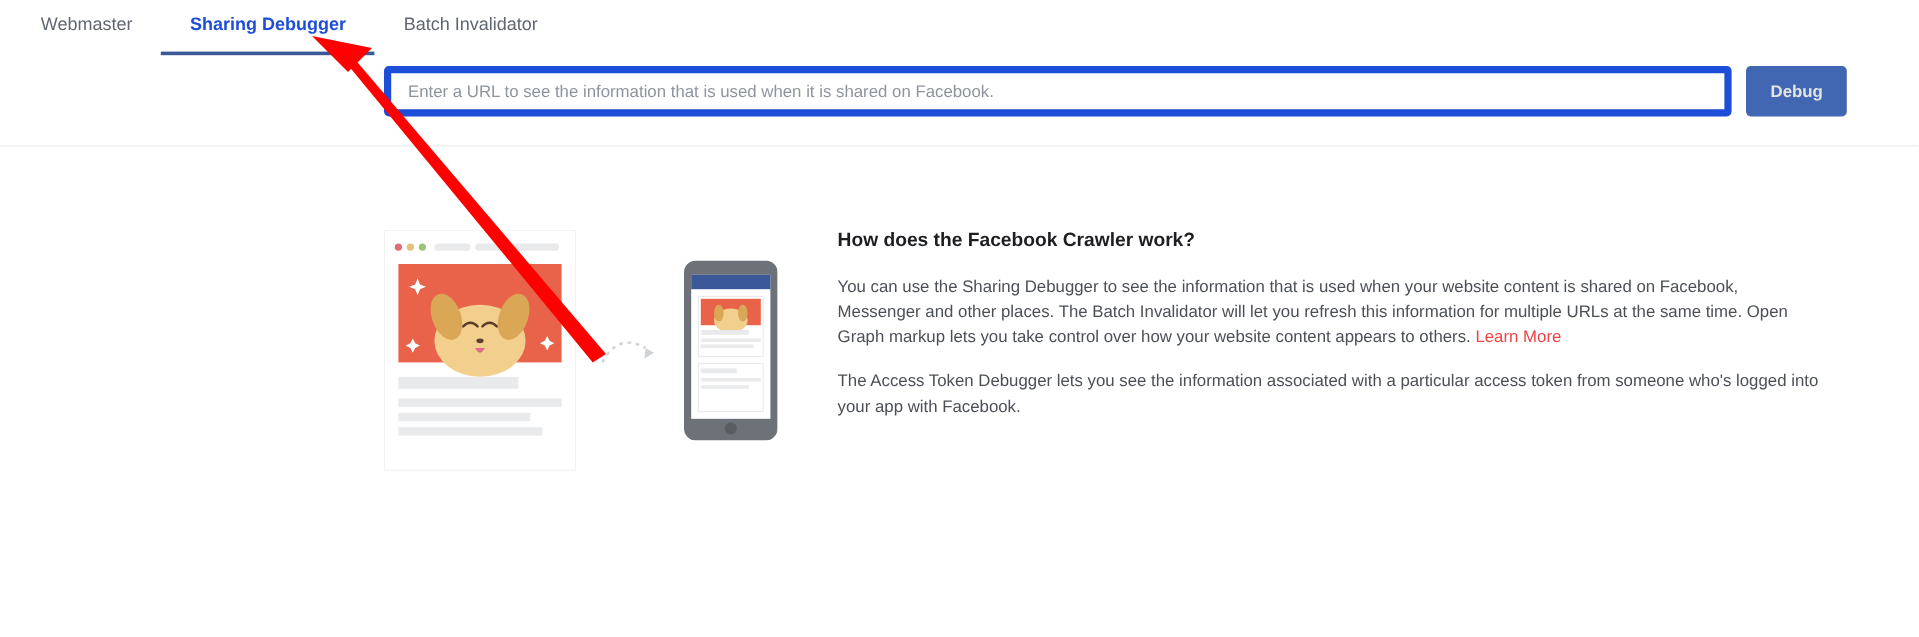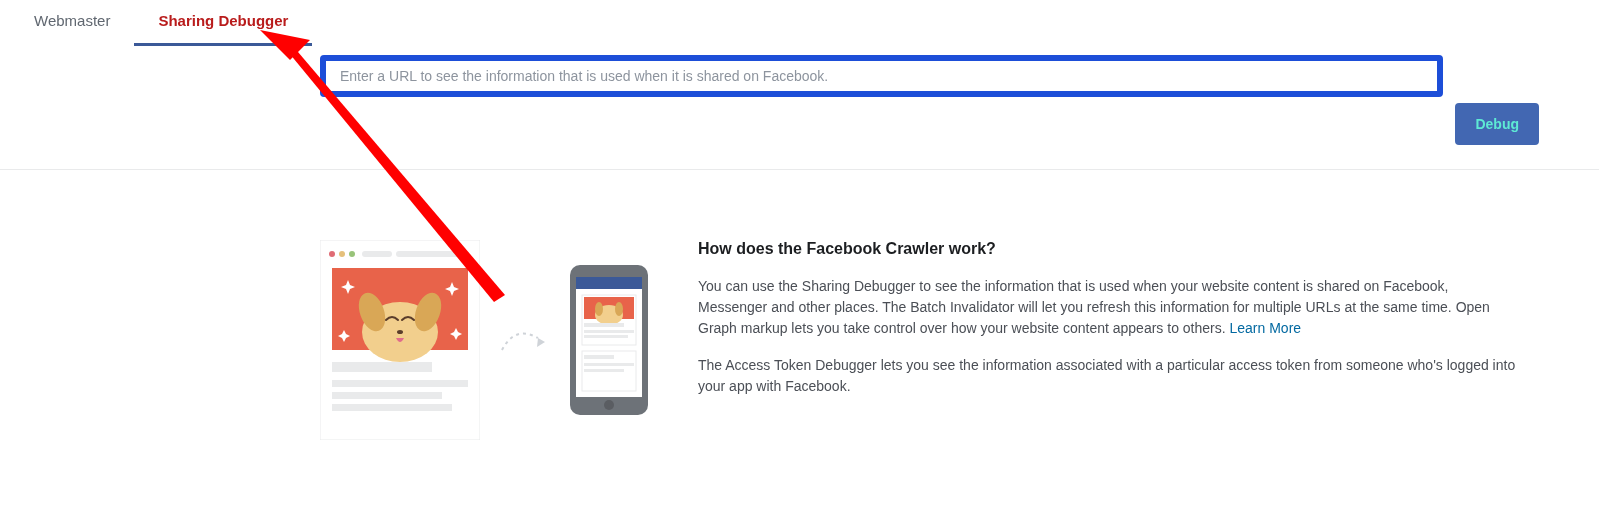--- a/index.html
+++ b/index.html
@@ -12,21 +12,21 @@
       align-items: center;
     }
     .tab {
       padding: 12px 24px 14px;
       font-size: 15px;
       color: #606770;
       cursor: pointer;
       border-bottom: 3px solid transparent;
     }
     .tab.active {
-      color: #b91c1c;
+      color: #1d4ed8;
       font-weight: 700;
       border-bottom: 3px solid #3b5998;
     }
     
     .search-row {
       display: flex;
       padding: 0 60px 24px 320px;
       gap: 12px;
       align-items: stretch;
       border-bottom: 1px solid #e9eaeb;
@@ -37,29 +37,28 @@
       border: 6px solid #1d4ed8;
       border-radius: 4px;
       padding: 10px 14px;
       font-size: 14px;
       color: #1c1e21;
       height: 42px;
     }
     .url-input::placeholder { color: #8d949e; }
     .debug-btn {
       background: #4267b2;
-      color: #5eead4;
+      color: #e5e5e5;
       border: none;
       border-radius: 4px;
       padding: 0 20px;
       font-size: 14px;
       font-weight: 700;
       cursor: pointer;
       height: 42px;
-      margin-top: 48px;
     }
     
     .content {
       display: flex;
       padding: 70px 60px 40px 320px;
       gap: 50px;
       align-items: flex-start;
     }
     
     .illustration {
@@ -79,39 +78,40 @@
       color: #1c1e21;
       margin-bottom: 18px;
     }
     .info p {
       font-size: 14px;
       line-height: 1.5;
       color: #4b4f56;
       margin-bottom: 16px;
     }
     .info a {
-      color: #0369a1;
+      color: #ef4444;
       text-decoration: none;
     }
     
     
     .arrow-overlay {
       position: absolute;
       top: 20px;
       left: 250px;
       pointer-events: none;
       z-index: 100;
     }
   </style>
 </head>
 <body>
 
 <div class="tabs">
   <div class="tab">Webmaster</div>
   <div class="tab active">Sharing Debugger</div>
+  <div class="tab">Batch Invalidator</div>
 </div>
 
 <div class="search-row">
   <input class="url-input" type="text" placeholder="Enter a URL to see the information that is used when it is shared on Facebook." style="">
   <button class="debug-btn">Debug</button>
 </div>
 
 <div class="content">
   <div class="illustration">
 

